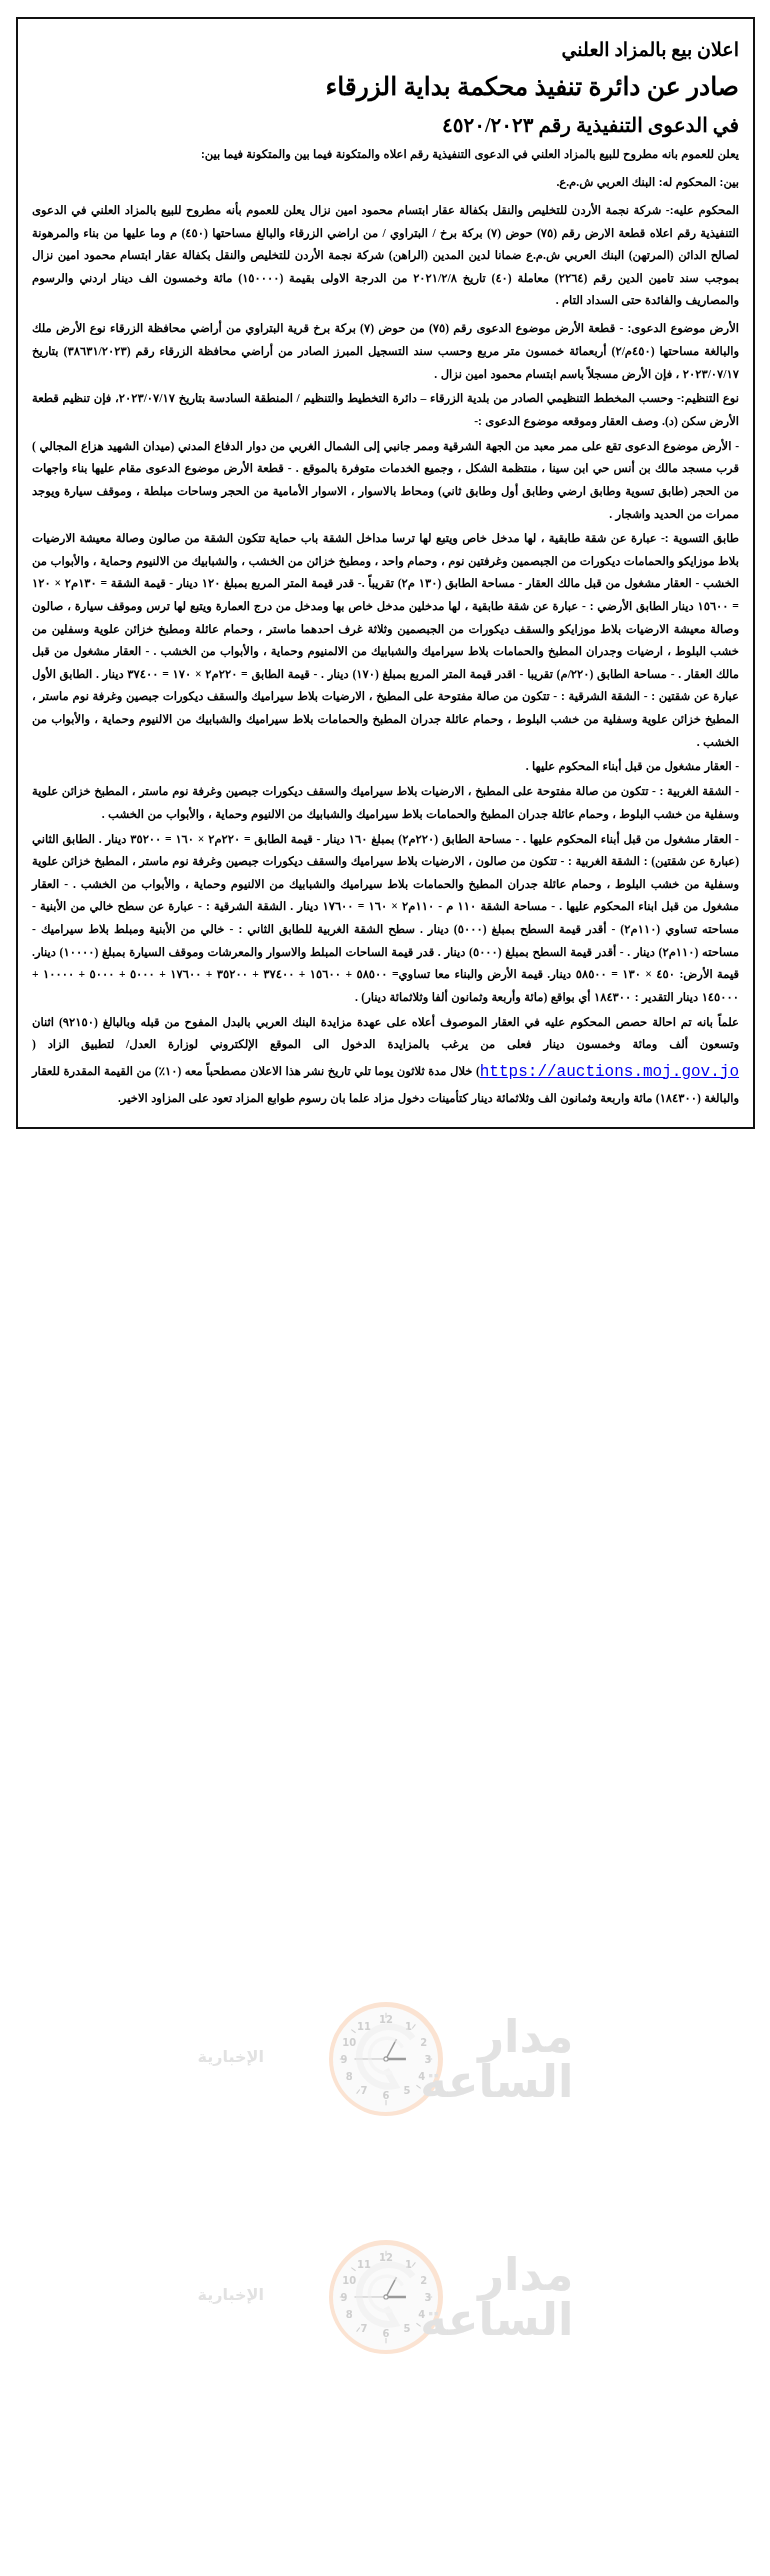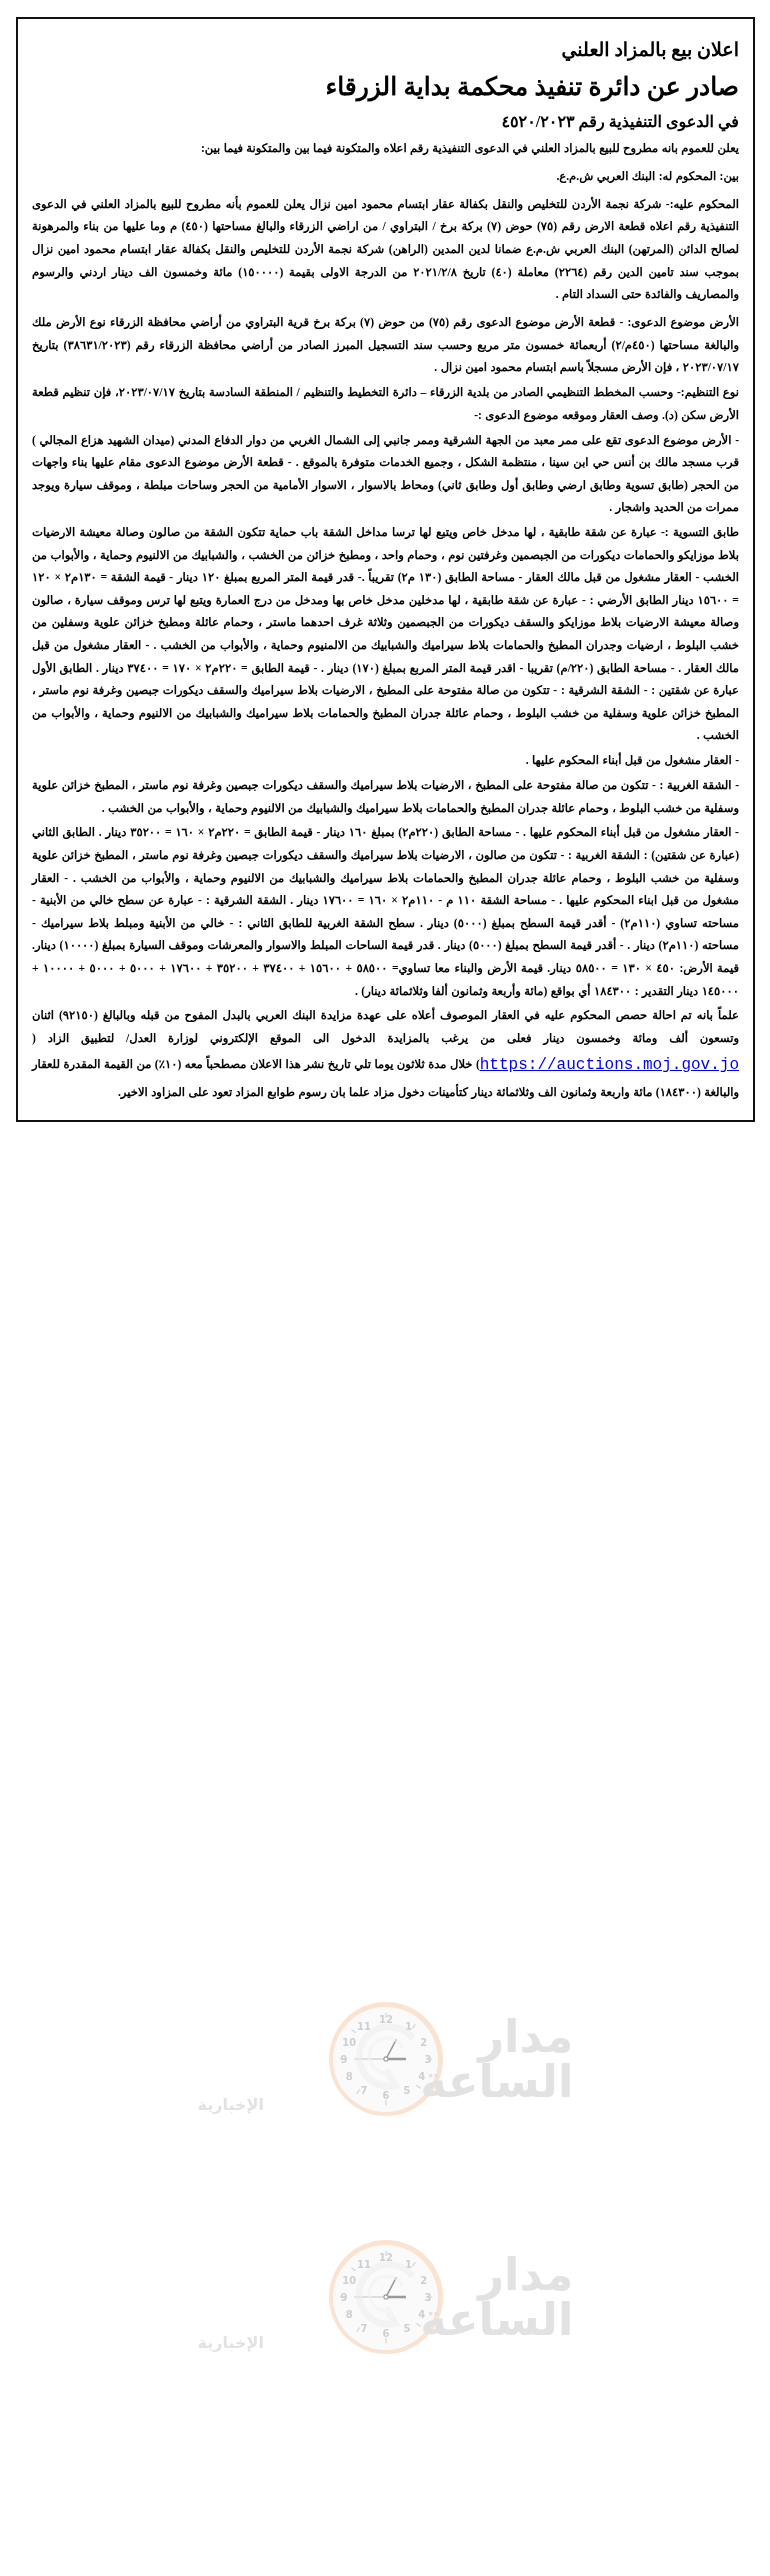--- a/index.html
+++ b/index.html
@@ -73,21 +73,20 @@
     line-height: 1;
     white-space: nowrap;
   }
   .wm-text-right {
     right: 1.1px;
     text-align: right;
   }
   .wm-text-left {
     left: 1.1px;
     text-align: center;
-    margin-top: 48px;
   }
   .wm-big { font-size: 45px; letter-spacing: 0.5px; }
   .wm-small { font-size: 16px; margin-bottom: 3.2px; }
   .wm-arc {
     position: absolute;
     left: 50%; top: 50%;
     transform: translate(-50%, -50%);
     width: 103px; height: 103px;
     z-index: 3;
     opacity: .55;
@@ -104,21 +103,21 @@
   }
 
   .headline {
     font-weight: bold;
     font-size: 19px;
     line-height: 1.55;
     margin: 0 0 3.2px 0;
     letter-spacing: 0px;
   }
   .headline.l2 { font-size: 25px; }
-  .headline.l3 { font-size: 16px; }
+  .headline.l3 { font-size: 20px; }
   .headline.l4 { font-size: 17.3px; margin-bottom: 7.6px; }
 
   .body-text {
     font-size: 11.6px;
     font-weight: bold;
     line-height: 1.95;
     text-align: justify;
     text-justify: inter-word;
     margin: 0 0 2.2px 0;
     word-spacing: 0.5px;

